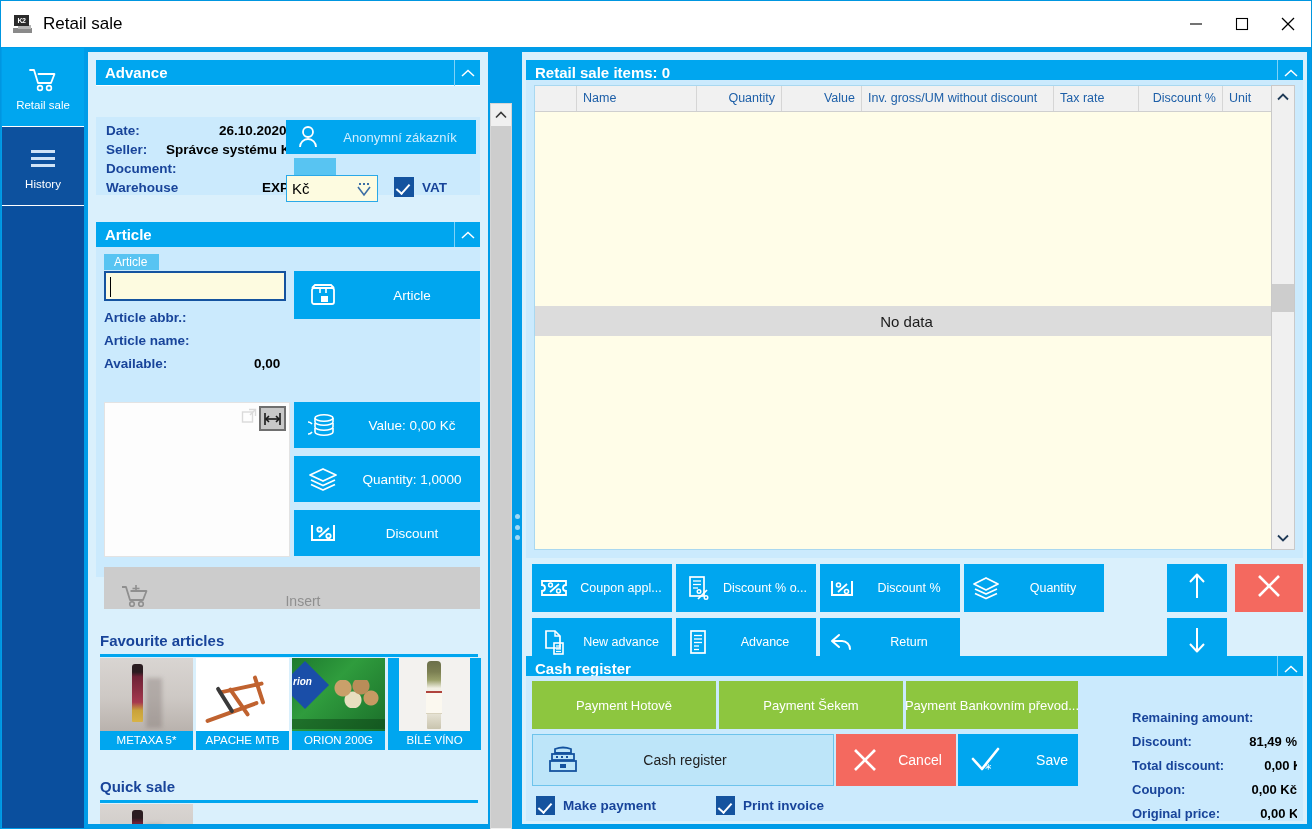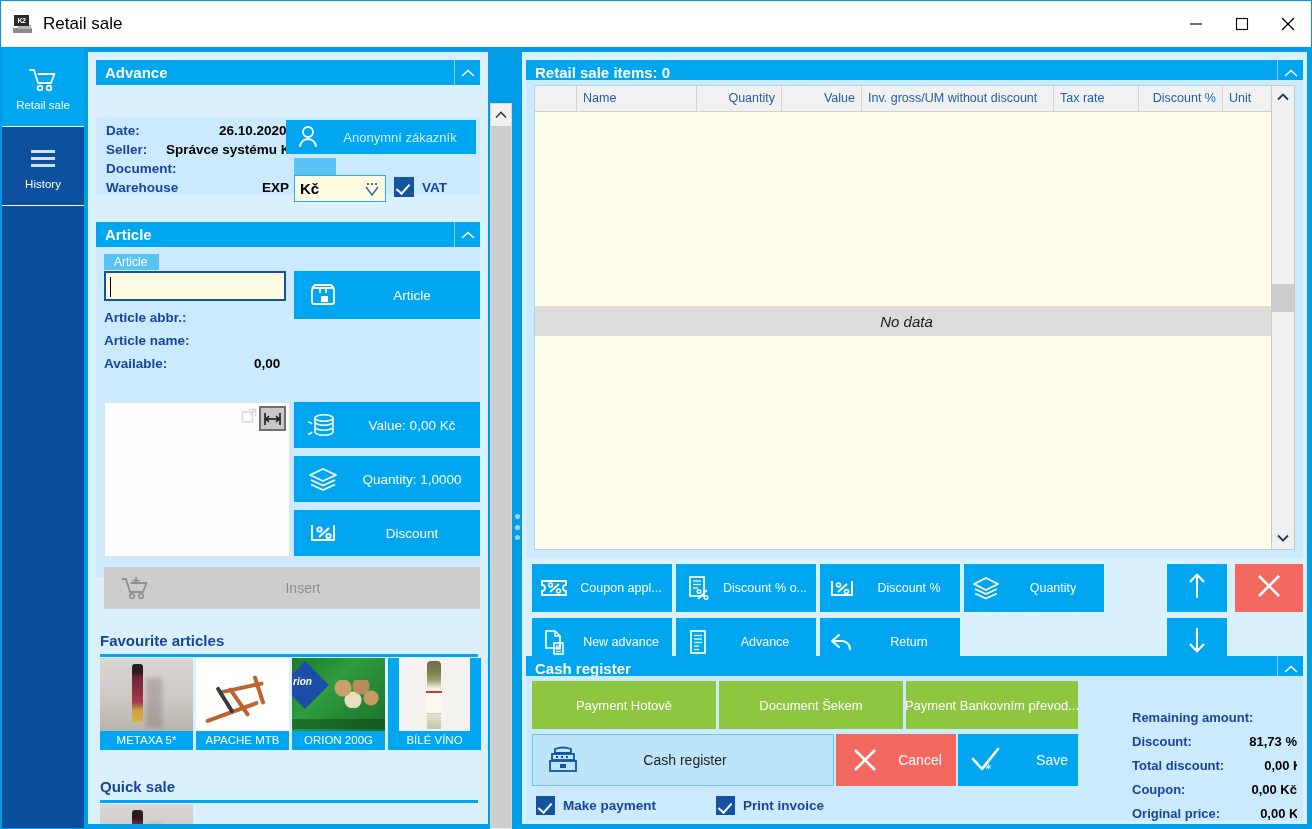--- a/index.html
+++ b/index.html
@@ -106,24 +106,24 @@
     background:#00a6ef; color:#cfeeff; font-size:13px;
     display:flex; align-items:center;
   }
   .cust-btn .lbl { flex:1; text-align:center; padding-right:6px; }
   .curr-tab {
     position:absolute; left:198px; top:41px;
     background:#58c4f2; color:#ffffff; font-size:12px;
     padding:15px 9px 1px 7px;
   }
   .curr-input {
-    position:absolute; left:198px; top:58px; width:92px; height:27px;
+    position:absolute; left:190px; top:58px; width:92px; height:27px;
     background:#fdfbe0; border:1px solid #2aa9e8;
     font-size:15px; color:#000; padding-left:5px; line-height:25px;
-    font-weight:bold;
+    font-weight:normal;
   }
   .curr-input .dd { position:absolute; right:4px; top:4px; }
   .vat-wrap { position:absolute; left:298px; top:60px; display:flex; align-items:center; }
   .cbox {
     width:20px; height:20px; background:#14539f; position:relative;
   }
   .cbox:after {
     content:""; position:absolute; left:5px; top:4px; width:6px; height:11px;
     border:solid #ffffff; border-width:0 2.5px 2.5px 0; transform:rotate(42deg);
   }
@@ -162,21 +162,21 @@
     display:flex; align-items:center; justify-content:center;
   }
 
   .val-btn  { position:absolute; left:198px; top:155px; width:186px; height:46px; }
   .qty-btn  { position:absolute; left:198px; top:209px; width:186px; height:46px; }
   .disc-btn { position:absolute; left:198px; top:263px; width:186px; height:46px; }
 
   .insert-btn {
     position:absolute; left:8px; top:320px; width:376px; height:42px;
     background:#cccccc; color:#8f8f8f; font-size:14px;
-    display:flex; align-items:center; cursor:default;
+    display:flex; align-items:flex-end; cursor:default;
   }
   .insert-btn .bi { width:62px; display:flex; align-items:center; justify-content:center; }
   .insert-btn .bl { flex:1; text-align:center; padding-right:40px; }
 
   
   .sect-title {
     position:absolute; font-size:15px; font-weight:bold; color:#18449a;
   }
   .sect-rule { position:absolute; height:3px; background:#00a6ef; }
 
@@ -276,21 +276,21 @@
   }
   .ghead { display:flex; height:26px; background:#f1f1f1; border-bottom:1px solid #cfcfcf; }
   .gcell {
     font-size:12.5px; color:#1d5fa8; height:25px; line-height:25px;
     border-right:1px solid #d6d6d6; padding:0 6px; white-space:nowrap; overflow:hidden;
   }
   .gbody { position:relative; height:437px; background:#fffde8; }
   .nodata {
     position:absolute; left:0; top:194px; width:100%; height:30px;
     background:#dcdcdc; color:#1a1a1a; font-size:15px;
-    display:flex; align-items:center; justify-content:center;font-style:italic;
+    display:flex; align-items:center; justify-content:center;
   }
   .gscroll {
     position:absolute; right:8px; top:5px; width:24px; height:465px;
     background:#f0f0f0; border:1px solid #c9c9c9;
   }
   .gscroll .arrow { width:22px; height:22px; display:flex; align-items:center; justify-content:center; }
   .gscroll .arrow.bot { position:absolute; bottom:0; left:0; }
   .gscroll .thumb { position:absolute; left:0; top:198px; width:22px; height:28px; background:#cdcdcd; }
 
   
@@ -790,21 +790,21 @@
               <polyline points="1,7 7,1.5 13,7" fill="none" stroke="#fff" stroke-width="1.5"></polyline>
             </svg>
         </span>
       </div>
 
       <div class="cash-panel">
         <div class="pay-btn" style="left:6px;width:184px;">
           <span>Payment Hotově</span>
         </div>
         <div class="pay-btn" style="left:193px;width:184px;">
-          <span>Document Šekem</span>
+          <span>Payment Šekem</span>
         </div>
         <div class="pay-btn" style="left:380px;width:172px;">
           <span>Payment Bankovním převod...</span>
         </div>
 
         <div class="cr-btn">
           <span class="bi">
             <svg width="32" height="30" viewBox="0 0 32 30">
               <path d="M8 4 q8 -3 16 0 v4 h-16 z" fill="none" stroke="#14539f" stroke-width="1.8"></path>
               <rect x="5" y="9" width="22" height="6" fill="none" stroke="#14539f" stroke-width="1.8"></rect>
@@ -845,21 +845,21 @@
           <span class="chk-lbl">Print invoice</span>
         </div>
 
         <div class="totals">
           <div class="trow clip">
             <span>Remaining amount:</span>
             <span class="tv">0,00 Kč</span>
           </div>
           <div class="trow">
             <span>Discount:</span>
-            <span class="tv">81,73 %</span>
+            <span class="tv">81,49 %</span>
           </div>
           <div class="trow">
             <span>Total discount:</span>
             <span class="tv">0,00 Kč</span>
           </div>
           <div class="trow">
             <span>Coupon:</span>
             <span class="tv">0,00 Kč</span>
           </div>
           <div class="trow">

